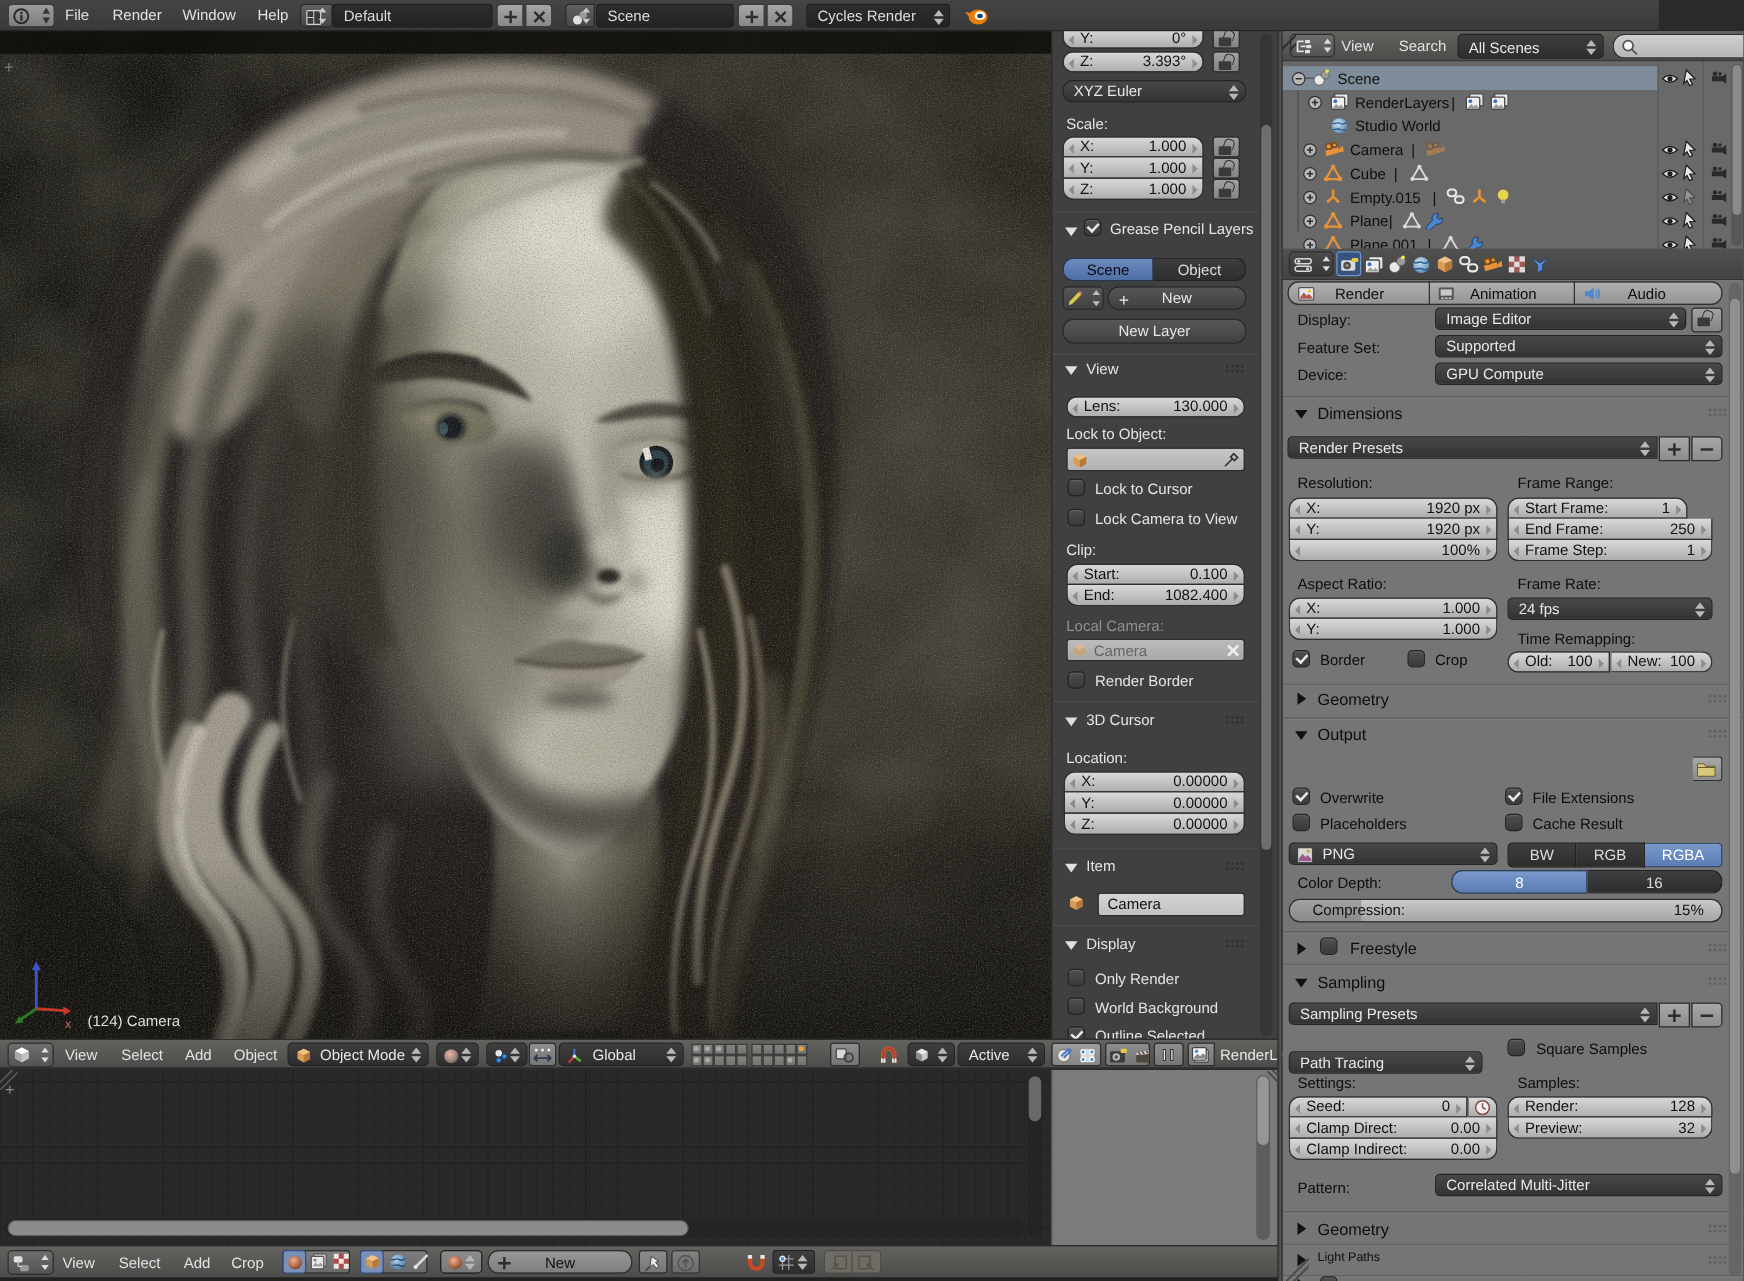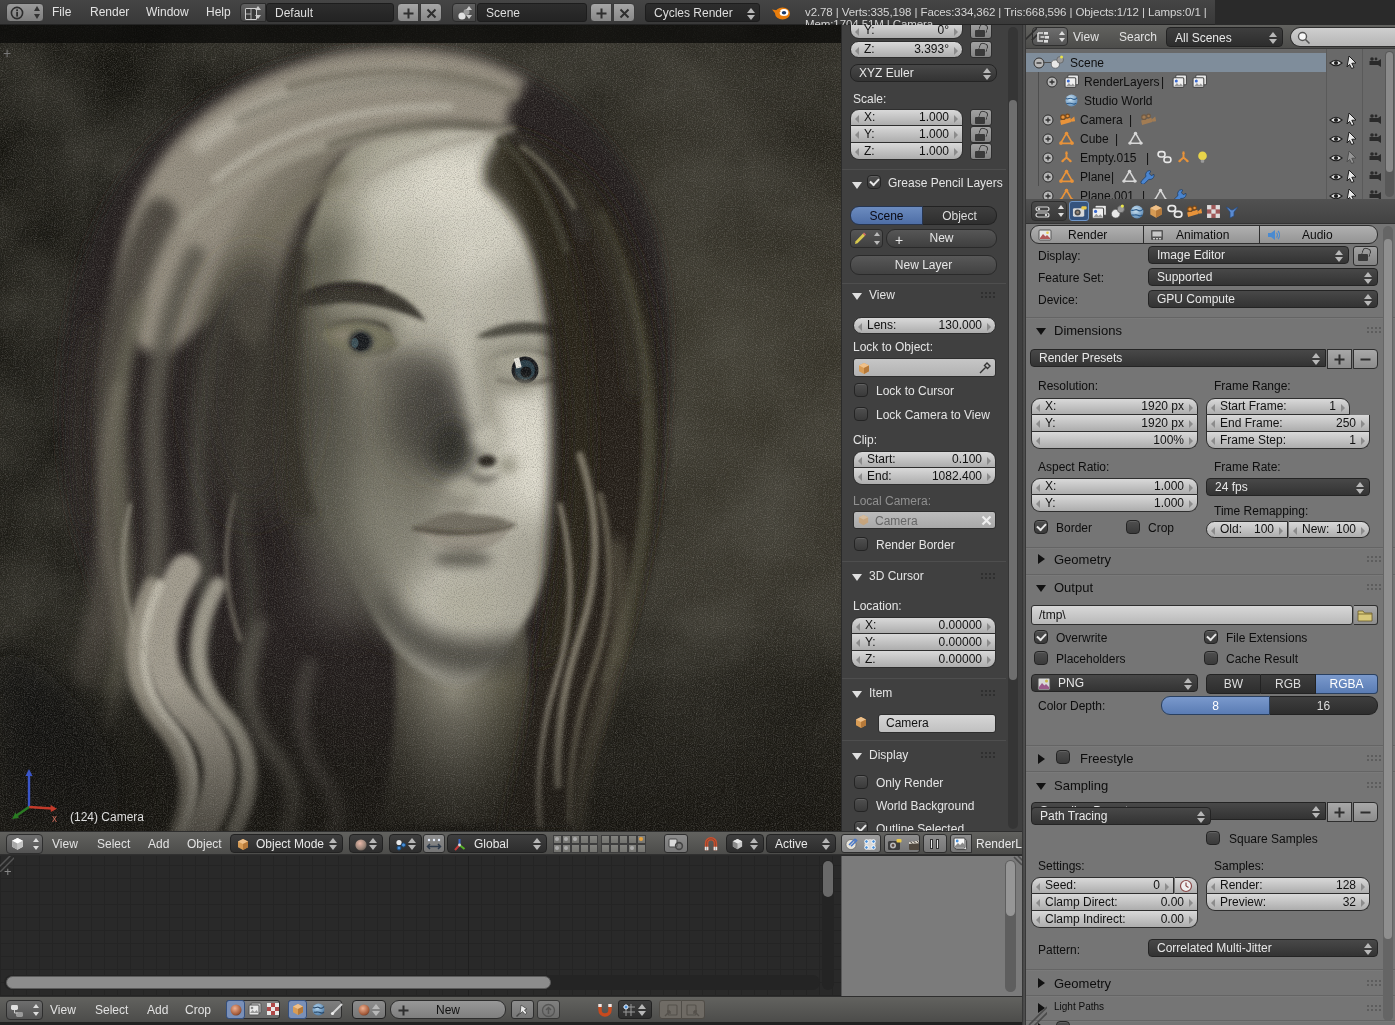--- a/index.html
+++ b/index.html
@@ -34,21 +34,21 @@
 .m{color:#e2e2e2;font-size:12px}
 .hbtn{position:absolute;height:20px;border-radius:4px;background:linear-gradient(#6e6e6e,#535353);border:1px solid #2e2e2e}
 .hdd{position:absolute;height:19px;border-radius:4px;background:linear-gradient(#3e3e3e,#2d2d2d);border:1px solid #222;color:#e8e8e8}
 .hdd .ud{top:3px}
 .layg{position:absolute;top:0;width:9px;height:9px;border:1px solid #3e3e3e;background:linear-gradient(#83837f,#73736f)}
 .olt{position:absolute;color:#0e0e0e;font-size:12px}
 </style></head>
 <body>
 <div id="root">
 
-<div class="abs" id="topbar" style="left:0;top:0;width:1215px;height:25px;background:linear-gradient(#454545,#393939);border-bottom:1px solid #242424">
+<div class="abs" id="topbar" style="left:0;top:0;width:1327px;height:25px;background:linear-gradient(#454545,#393939);border-bottom:1px solid #242424">
   <div class="abs" style="left:6px;top:3px;width:38px;height:19px;background:linear-gradient(#9b9b9b,#7e7e7e);border:1px solid #3a3a3a;border-radius:4px">
     <svg class="abs" style="left:3px;top:2px" width="14" height="14" viewBox="0 0 14 14">
           <circle cx="7" cy="7" r="5.6" fill="none" stroke="#2c2c2c" stroke-width="1.6"></circle>
           <rect x="6.2" y="3.4" width="1.8" height="1.8" fill="#2c2c2c"></rect>
           <rect x="6.2" y="6" width="1.8" height="4.6" fill="#2c2c2c"></rect>
         </svg>
     <span class="abs" style="right:3px;top:2px;border:3.5px solid transparent;border-top:none;border-bottom:5px solid #333"></span>
     <span class="abs" style="right:3px;bottom:2px;border:3.5px solid transparent;border-bottom:none;border-top:5px solid #333"></span>
   </div>
   <span class="abs m" style="left:52px;top:5px">File</span>
@@ -103,21 +103,20 @@
       </div>
 
   <div class="abs" style="left:645px;top:3px;width:115px;height:19px;background:linear-gradient(#2d2d2d,#232323);border:1px solid #1d1d1d;border-radius:3px;color:#dedede;line-height:18px;padding-left:8px">Cycles Render<span class="ud" style="right:4px;top:4px"></span></div>
 
   <svg class="abs" style="left:770px;top:3px" width="22" height="19" viewBox="0 0 22 19">
     <ellipse cx="12.5" cy="10.5" rx="7.5" ry="6" fill="#e87d0d"></ellipse>
     <ellipse cx="14" cy="9.5" rx="4.4" ry="3.5" fill="#fff"></ellipse>
     <ellipse cx="14" cy="9.8" rx="2.2" ry="1.8" fill="#1b3a6b"></ellipse>
     <path d="M2 6.5l9 1.5-4.5 4z" fill="#e87d0d"></path>
   </svg>
-  <span class="abs" style="left:805px;top:6px;color:#d5d5d5;font-size:11.5px;letter-spacing:-0.1px">v2.78 | Verts:335,198 | Faces:334,362 | Tris:668,596 | Objects:1/12 | Lamps:0/1 | Mem:1704.51M | Camera</span>
 </div>
 
 <div class="abs" id="vp" style="left:0;top:25px;width:841px;height:806px;background:#35322a;overflow:hidden">
   <svg id="portrait" class="abs" style="left:0;top:0" width="841" height="806" viewBox="0 0 841 806">
     <defs>
       <filter id="b2" x="-150%" y="-150%" width="400%" height="400%">
             <feGaussianBlur stdDeviation="2"></feGaussianBlur>
           </filter>
       <filter id="b3" x="-150%" y="-150%" width="400%" height="400%">
             <feGaussianBlur stdDeviation="3"></feGaussianBlur>
@@ -1195,21 +1194,20 @@
         <span class="v">100</span>
       </div>
   <div class="sep" style="left:0;top:348px;width:369px"></div>
   <span class="abs" style="left:12px;top:354px;color:#111"><span class="tri-r"></span></span>
   <span class="pl" style="left:28px;top:353px;font-size:13px">Geometry</span>
   <div class="grip" style="left:340px;top:356px"></div>
   <div class="sep" style="left:0;top:375px;width:369px"></div>
   <span class="abs" style="left:10px;top:382px;color:#111"><span class="tri-d"></span></span>
   <span class="pl" style="left:28px;top:381px;font-size:13px">Output</span>
   <div class="grip" style="left:340px;top:384px"></div>
-  <div class="abs" style="left:5px;top:406px;width:322px;height:20px;border-radius:3px;background:linear-gradient(#d8d8d8,#b8b8b8);border:1px solid #2e2e2e;color:#111;line-height:18px;padding-left:7px">/tmp\</div>
   <div class="abs" style="left:328px;top:406px;width:24px;height:20px;border-radius:0 3px 3px 0;background:linear-gradient(#a8a8a8,#8c8c8c);border:1px solid #2e2e2e;border-left:none">
     <svg class="abs" style="left:3px;top:3px" width="16" height="13" viewBox="0 0 16 13">
           <path d="M1 2h5l1.5 2H15v8H1z" fill="#d8c87a" stroke="#6a5a2a" stroke-width=".8"></path>
           <path d="M1 5h14" stroke="#6a5a2a" stroke-width=".8"></path>
         </svg>
   </div>
   <div class="chk on" style="left:8px;top:431px"></div>
       <span class="pl" style="left:30px;top:432px">Overwrite</span>
   <div class="chk on" style="left:178px;top:431px"></div>
       <span class="pl" style="left:200px;top:432px">File Extensions</span>
@@ -1223,41 +1221,46 @@
           <path d="M2 10l3-4 2.5 2.5L9 7l3 3v2H2z" fill="#9a5a8a"></path>
           <circle cx="9.5" cy="4" r="1.5" fill="#c8b84a"></circle>
         </svg>
     <span class="ud"></span></div>
   <div class="abs" style="left:180px;top:475px;width:55px;height:20px;border-radius:4px 0 0 4px;background:linear-gradient(#3e3e3e,#2d2d2d);border:1px solid #222;color:#ddd;text-align:center;line-height:19px">BW</div>
   <div class="abs" style="left:235px;top:475px;width:55px;height:20px;background:linear-gradient(#3e3e3e,#2d2d2d);border:1px solid #222;border-left:none;color:#ddd;text-align:center;line-height:19px">RGB</div>
   <div class="abs" style="left:290px;top:475px;width:62px;height:20px;border-radius:0 4px 4px 0;background:linear-gradient(#7a99cc,#5a7cb4);border:1px solid #2a4060;border-left:none;color:#fff;text-align:center;line-height:19px">RGBA</div>
   <span class="pl" style="left:12px;top:500px">Color Depth:</span>
   <div class="abs" style="left:135px;top:497px;width:109px;height:19px;border-radius:9px 0 0 9px;background:linear-gradient(#7a99cc,#5a7cb4);border:1px solid #2a4060;color:#fff;text-align:center;line-height:18px">8</div>
   <div class="abs" style="left:244px;top:497px;width:108px;height:19px;border-radius:0 9px 9px 0;background:linear-gradient(#3e3e3e,#2d2d2d);border:1px solid #222;border-left:none;color:#ddd;text-align:center;line-height:18px">16</div>
+  <div class="abs" style="left:5px;top:520px;width:347px;height:19px;border-radius:9px;background:linear-gradient(#c9c9c9,#a5a5a5);border:1px solid #2e2e2e;overflow:hidden">
+    <div class="abs" style="left:0;top:0;width:57px;height:19px;background:rgba(90,90,90,.35)"></div>
+    <span class="abs" style="left:18px;top:1px;color:#111">Compression:</span>
+    <span class="abs" style="right:14px;top:1px;color:#111">15%</span>
+  </div>
   <div class="sep" style="left:0;top:546px;width:369px"></div>
   <span class="abs" style="left:12px;top:554px;color:#111"><span class="tri-r"></span></span>
   <div class="chk" style="left:30px;top:551px"></div>
   <span class="pl" style="left:54px;top:552px;font-size:13px">Freestyle</span>
   <div class="grip" style="left:340px;top:555px"></div>
   <div class="sep" style="left:0;top:572px;width:369px"></div>
   <span class="abs" style="left:10px;top:580px;color:#111"><span class="tri-d"></span></span>
   <span class="pl" style="left:28px;top:579px;font-size:13px">Sampling</span>
   <div class="grip" style="left:340px;top:582px"></div>
   <div class="dd" style="left:5px;top:603px;width:295px;border-radius:4px 0 0 4px">Sampling Presets<span class="ud"></span></div>
   <div class="abs" style="left:301px;top:603px;width:25px;height:20px;background:linear-gradient(#a8a8a8,#8c8c8c);border:1px solid #2e2e2e">
     <svg class="abs" style="left:5px;top:3px" width="13" height="13" viewBox="0 0 13 13">
           <path d="M6.5 1.5v10M1.5 6.5h10" stroke="#2e2e2e" stroke-width="2"></path>
         </svg>
       </div>
   <div class="abs" style="left:327px;top:603px;width:25px;height:20px;background:linear-gradient(#a8a8a8,#8c8c8c);border:1px solid #2e2e2e;border-radius:0 4px 4px 0">
     <svg class="abs" style="left:5px;top:3px" width="13" height="13" viewBox="0 0 13 13">
           <path d="M1.5 6.5h10" stroke="#2e2e2e" stroke-width="2"></path>
         </svg>
       </div>
-  <div class="dd" style="left:5px;top:608px;width:180px;border-radius:4px">Path Tracing<span class="ud"></span></div>
+  <div class="dd" style="left:5px;top:642px;width:155px;border-radius:4px">Path Tracing<span class="ud"></span></div>
   <div class="chk" style="left:180px;top:632px"></div>
       <span class="pl" style="left:203px;top:633px">Square Samples</span>
   <span class="pl" style="left:12px;top:660px">Settings:</span>
   <span class="pl" style="left:188px;top:660px">Samples:</span>
   <div class="nf" style="left:5px;top:678px;width:143px;border-radius:9px 0 0 0">
         <span>Seed:</span>
         <span class="v">0</span>
       </div>
   <div class="abs" style="left:149px;top:678px;width:23px;height:17px;background:linear-gradient(#d9d9d9,#adadad);border:1px solid #2e2e2e;border-left:none;border-radius:0 9px 0 0">
     <svg class="abs" style="left:4px;top:1px" width="14" height="14" viewBox="0 0 14 14">

